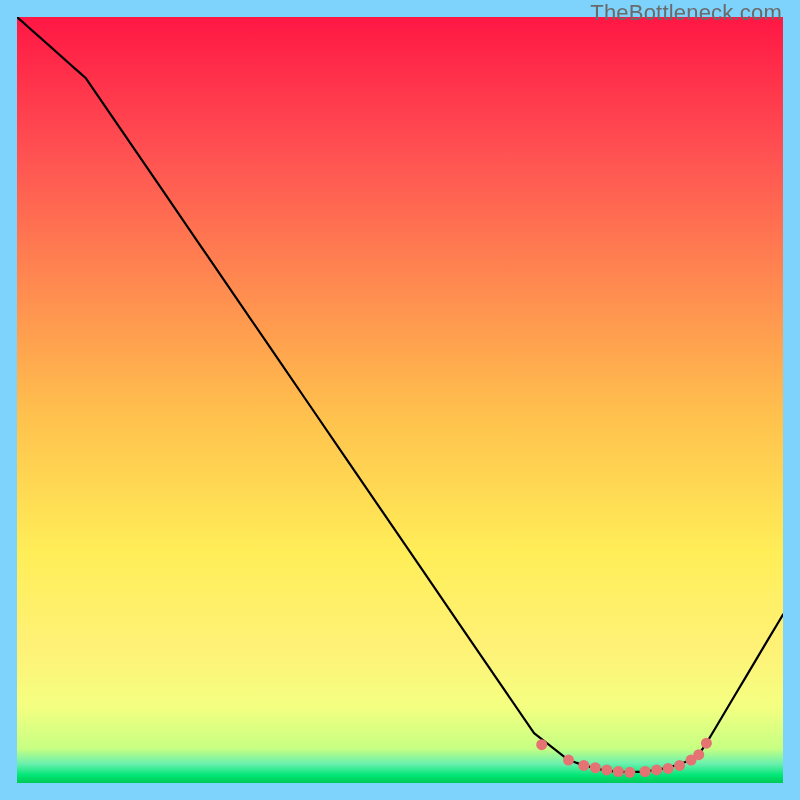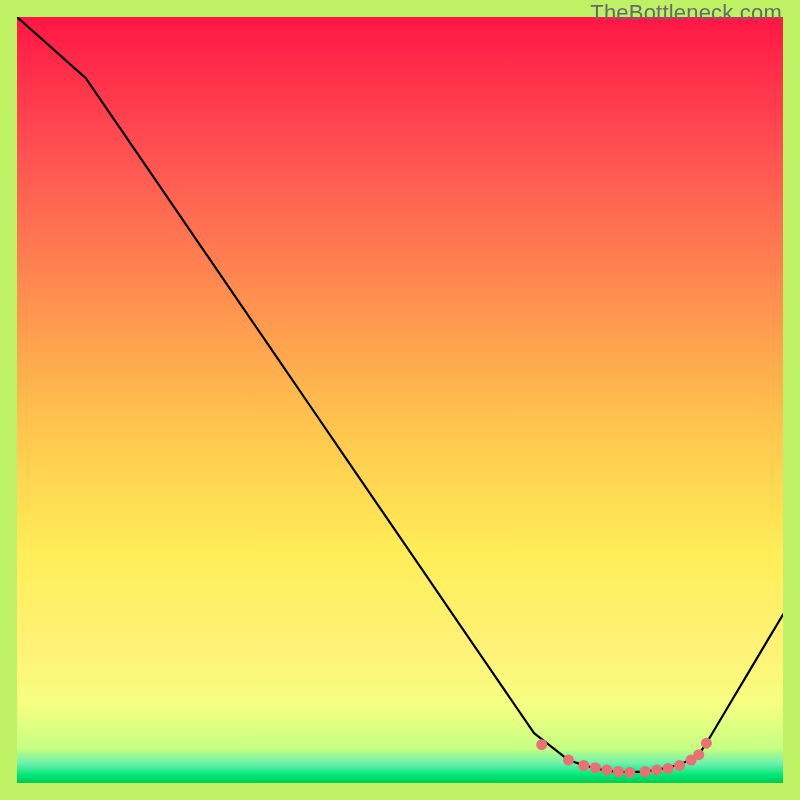--- a/index.html
+++ b/index.html
@@ -1,21 +1,21 @@
 <!DOCTYPE html>
 <html><head>
 <meta charset="utf-8">
 <style>
   * { margin: 0; padding: 0; box-sizing: border-box; }
   html, body { width: 800px; height: 800px; background: #000; }
   .frame {
     position: relative;
     width: 800px;
     height: 800px;
-    background: #bef264;
+    background: #7dd3fc;
   }
   .plot-area {
     position: absolute;
     left: 17px;
     top: 17px;
     width: 766px;
     height: 766px;
     overflow: hidden;
   }
   .attribution {

